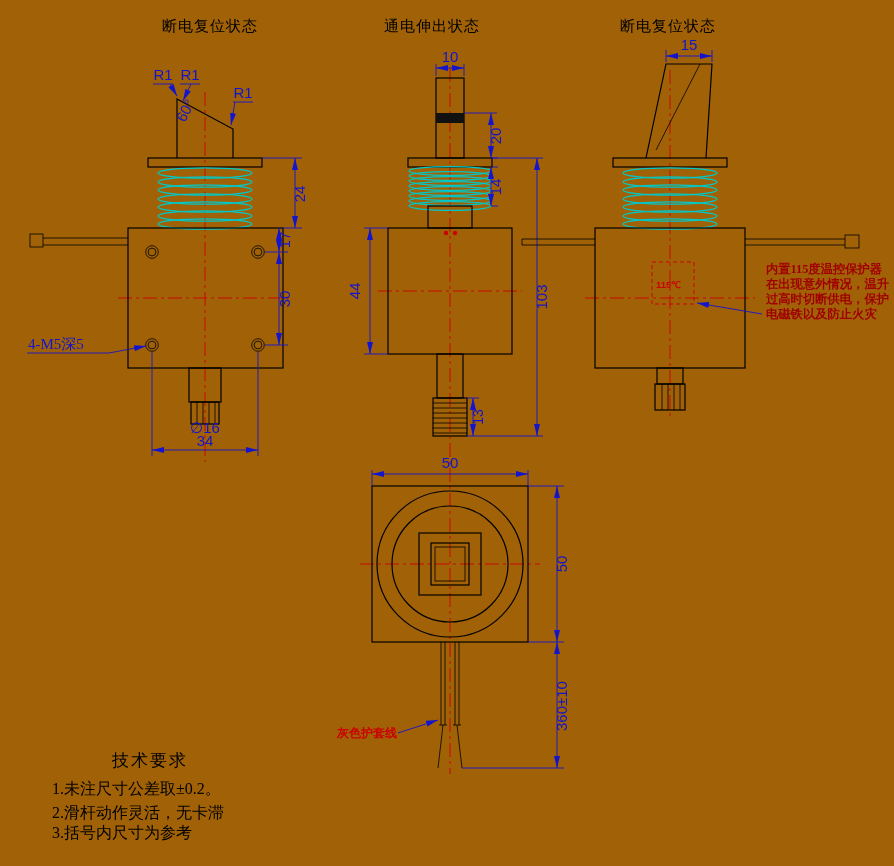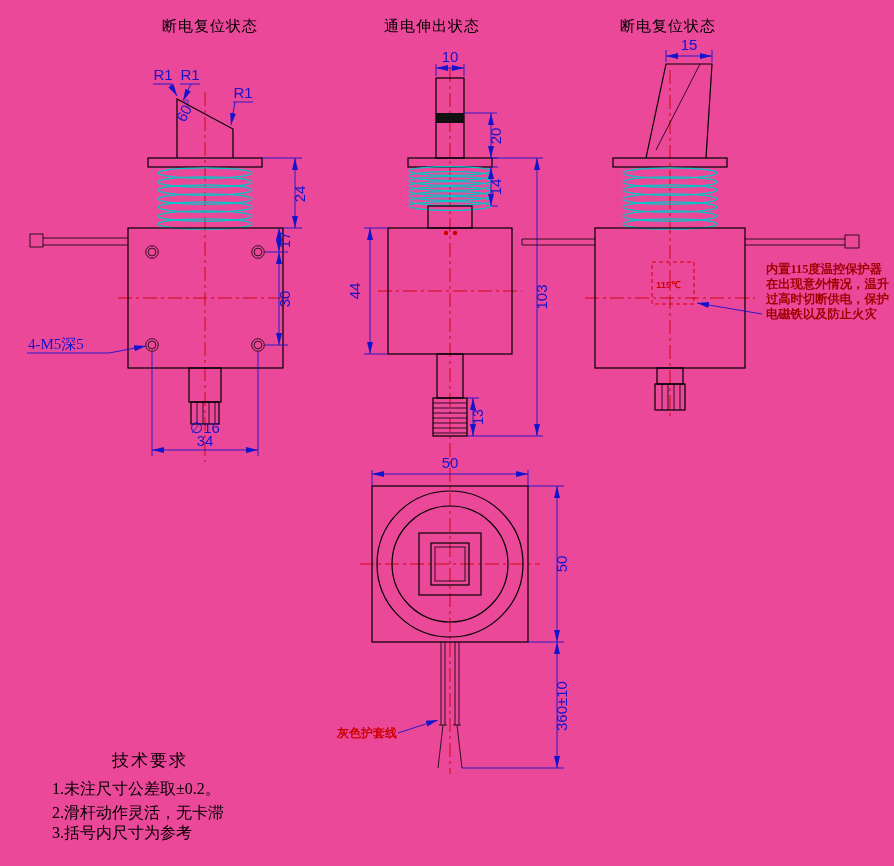--- a/index.html
+++ b/index.html
@@ -1,16 +1,16 @@
 <!DOCTYPE html>
 <html><head>
 <meta charset="utf-8">
 <style>
   html,body{margin:0;padding:0;background:#fff;}
-  #canvas{position:relative;width:894px;height:866px;background:#ec4899;overflow:hidden;}
+  #canvas{position:relative;width:894px;height:866px;background:#a16207;overflow:hidden;}
   svg{position:absolute;left:0;top:0;}
   .ol{stroke:#000;stroke-width:1.2;fill:none;}
   .olthin{stroke:#000;stroke-width:0.8;fill:none;}
   .dim{stroke:#1414cc;stroke-width:0.9;fill:none;}
   .cl{stroke:#cc0000;stroke-width:0.9;stroke-dasharray:14 4 3 4;fill:none;}
   .spring{stroke:#00c8c8;stroke-width:1.3;fill:none;}
   .thermal{stroke:#cc0000;stroke-width:1;stroke-dasharray:4 3;fill:none;}
   .dimtxt{fill:#1414cc;font:15px "Liberation Sans", sans-serif;}
   .dimtxt-sm{fill:#1414cc;font:14px "Liberation Sans", sans-serif;}
   .cntitle{font:15px "Liberation Serif", serif;fill:#000;letter-spacing:1px;}

